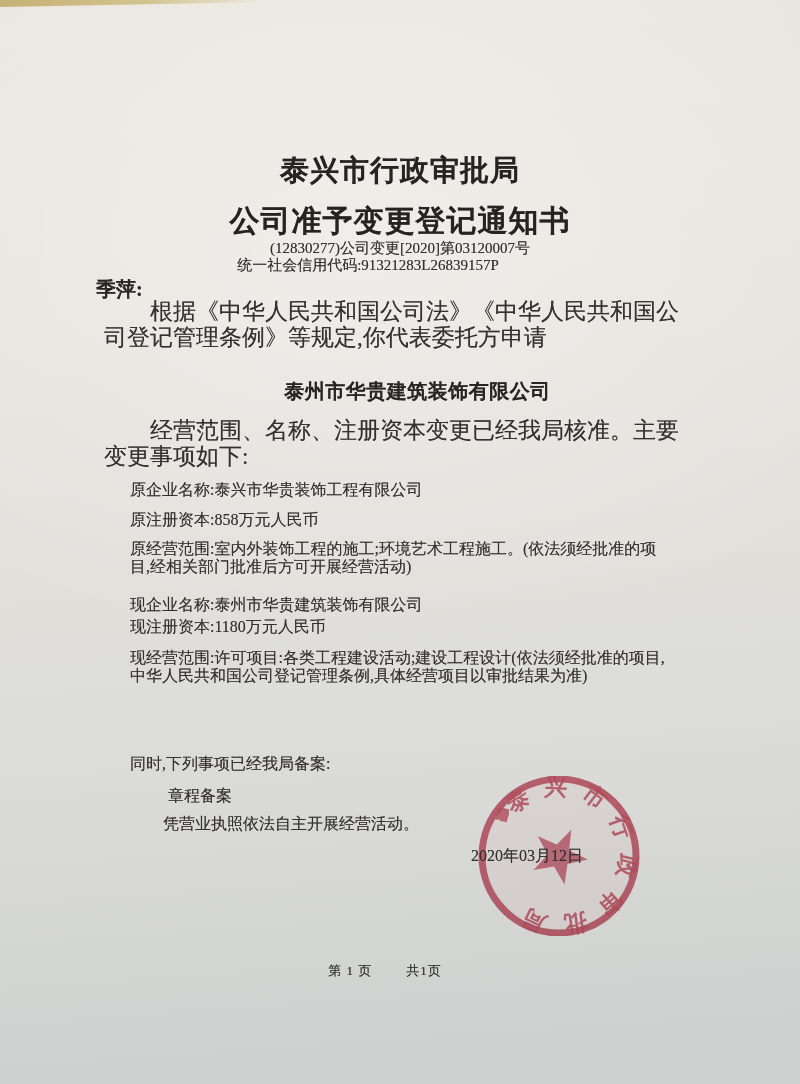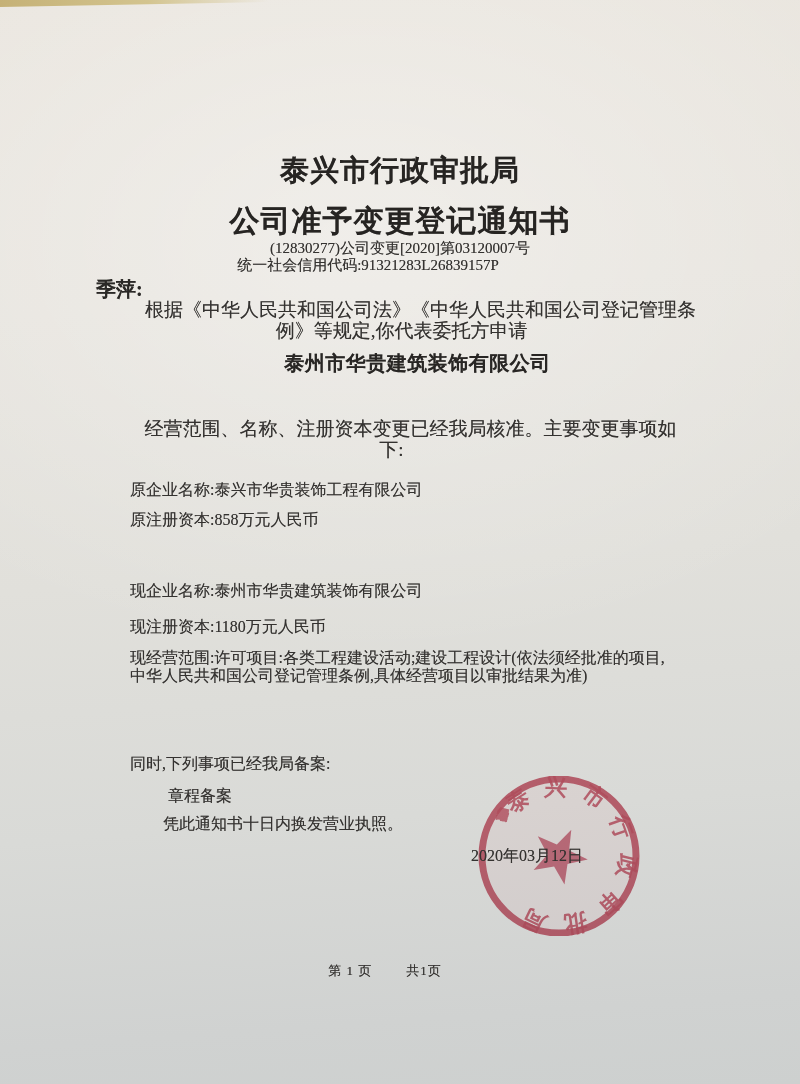--- a/index.html
+++ b/index.html
@@ -21,25 +21,25 @@
     clip-path:polygon(0 0,100% 0,100% 30%,0 100%);
   }
   .t{position:absolute;white-space:nowrap;text-shadow:0 0 0.6px rgba(46,44,42,0.55);}
   .center{left:0;right:0;text-align:center;}
   .hei{font-family:"Liberation Sans","DejaVu Sans",sans-serif;}
   .issuer{top:151px;font-size:29px;font-weight:bold;letter-spacing:1px;color:#262422;}
   .notice{top:201px;font-size:30px;font-weight:bold;letter-spacing:1px;color:#262422;}
   .docnum{top:239px;font-size:15px;}
   .ccode{top:256px;font-size:15px;transform:translateX(-32px);}
   .addressee{top:276px;left:96px;font-size:20px;font-weight:bold;color:#2a2826;}
-  .para{position:absolute;font-size:19px;line-height:1.12;text-indent:2em;white-space:normal;
-        text-shadow:0 0 0.6px rgba(46,44,42,0.55);word-break:break-all;text-align:center;}
+  .para{position:absolute;font-size:23px;line-height:1.12;text-indent:2em;white-space:normal;
+        text-shadow:0 0 0.6px rgba(46,44,42,0.55);word-break:break-all;}
   .intro{top:299px;left:104px;width:595px;}
   .approval{top:418px;left:104px;width:575px;}
-  .company{top:350px;font-size:20px;font-weight:bold;letter-spacing:0.5px;color:#282624;padding-left:35px;}
+  .company{top:378px;font-size:20px;font-weight:bold;letter-spacing:0.5px;color:#282624;padding-left:35px;}
   .item{position:absolute;left:130px;width:545px;font-size:16px;line-height:1.12;white-space:normal;
         text-shadow:0 0 0.5px rgba(46,44,42,0.5);word-break:break-all;}
   .date{top:846px;left:471px;font-size:16px;z-index:3;}
   .footer{top:962px;font-size:13px;letter-spacing:1px;transform:translateX(-15px);z-index:1;}
   .footer span{margin:0 17px;}
   
   .seal{
     position:absolute;left:476px;top:776px;width:166px;height:160px;z-index:2;
     mix-blend-mode:multiply;opacity:0.92;
   }
@@ -70,26 +70,27 @@
 
   <div class="t addressee">季萍:</div>
   <div class="para intro">根据《中华人民共和国公司法》《中华人民共和国公司登记管理条例》等规定,你代表委托方申请</div>
 
   <div class="t center hei company">泰州市华贵建筑装饰有限公司</div>
 
   <div class="para approval">经营范围、名称、注册资本变更已经我局核准。主要变更事项如下:</div>
 
   <div class="item" style="top:481px">原企业名称:泰兴市华贵装饰工程有限公司</div>
   <div class="item" style="top:511px">原注册资本:858万元人民币</div>
-  <div class="item" style="top:582px">现企业名称:泰州市华贵建筑装饰有限公司</div>
+  <div class="item" style="top:540px">原经营范围:室内外装饰工程的施工;环境艺术工程施工。(依法须经批准的项目,经相关部门批准后方可开展经营活动)</div>
+  <div class="item" style="top:596px">现企业名称:泰州市华贵建筑装饰有限公司</div>
   <div class="item" style="top:618px">现注册资本:1180万元人民币</div>
   <div class="item" style="top:649px">现经营范围:许可项目:各类工程建设活动;建设工程设计(依法须经批准的项目,中华人民共和国公司登记管理条例,具体经营项目以审批结果为准)</div>
   <div class="item" style="top:755px">同时,下列事项已经我局备案:</div>
   <div class="item" style="top:787px;left:168px">章程备案</div>
-  <div class="item" style="top:815px;left:163px">凭此通知书十日内换发营业执照。</div>
+  <div class="item" style="top:815px;left:163px">凭营业执照依法自主开展经营活动。</div>
 
   <div class="t date">2020年03月12日</div>
 
   <div class="seal">
     <svg width="166" height="160" viewBox="0 0 166 160">
       <circle class="seal-ring" cx="83" cy="80" r="77"></circle>
       <defs>
         <path id="sealArc" d="M 36.3 40.8 A 61 61 0 1 1 50.7 131.7" fill="none"></path>
       </defs>
       <text class="seal-arc">

